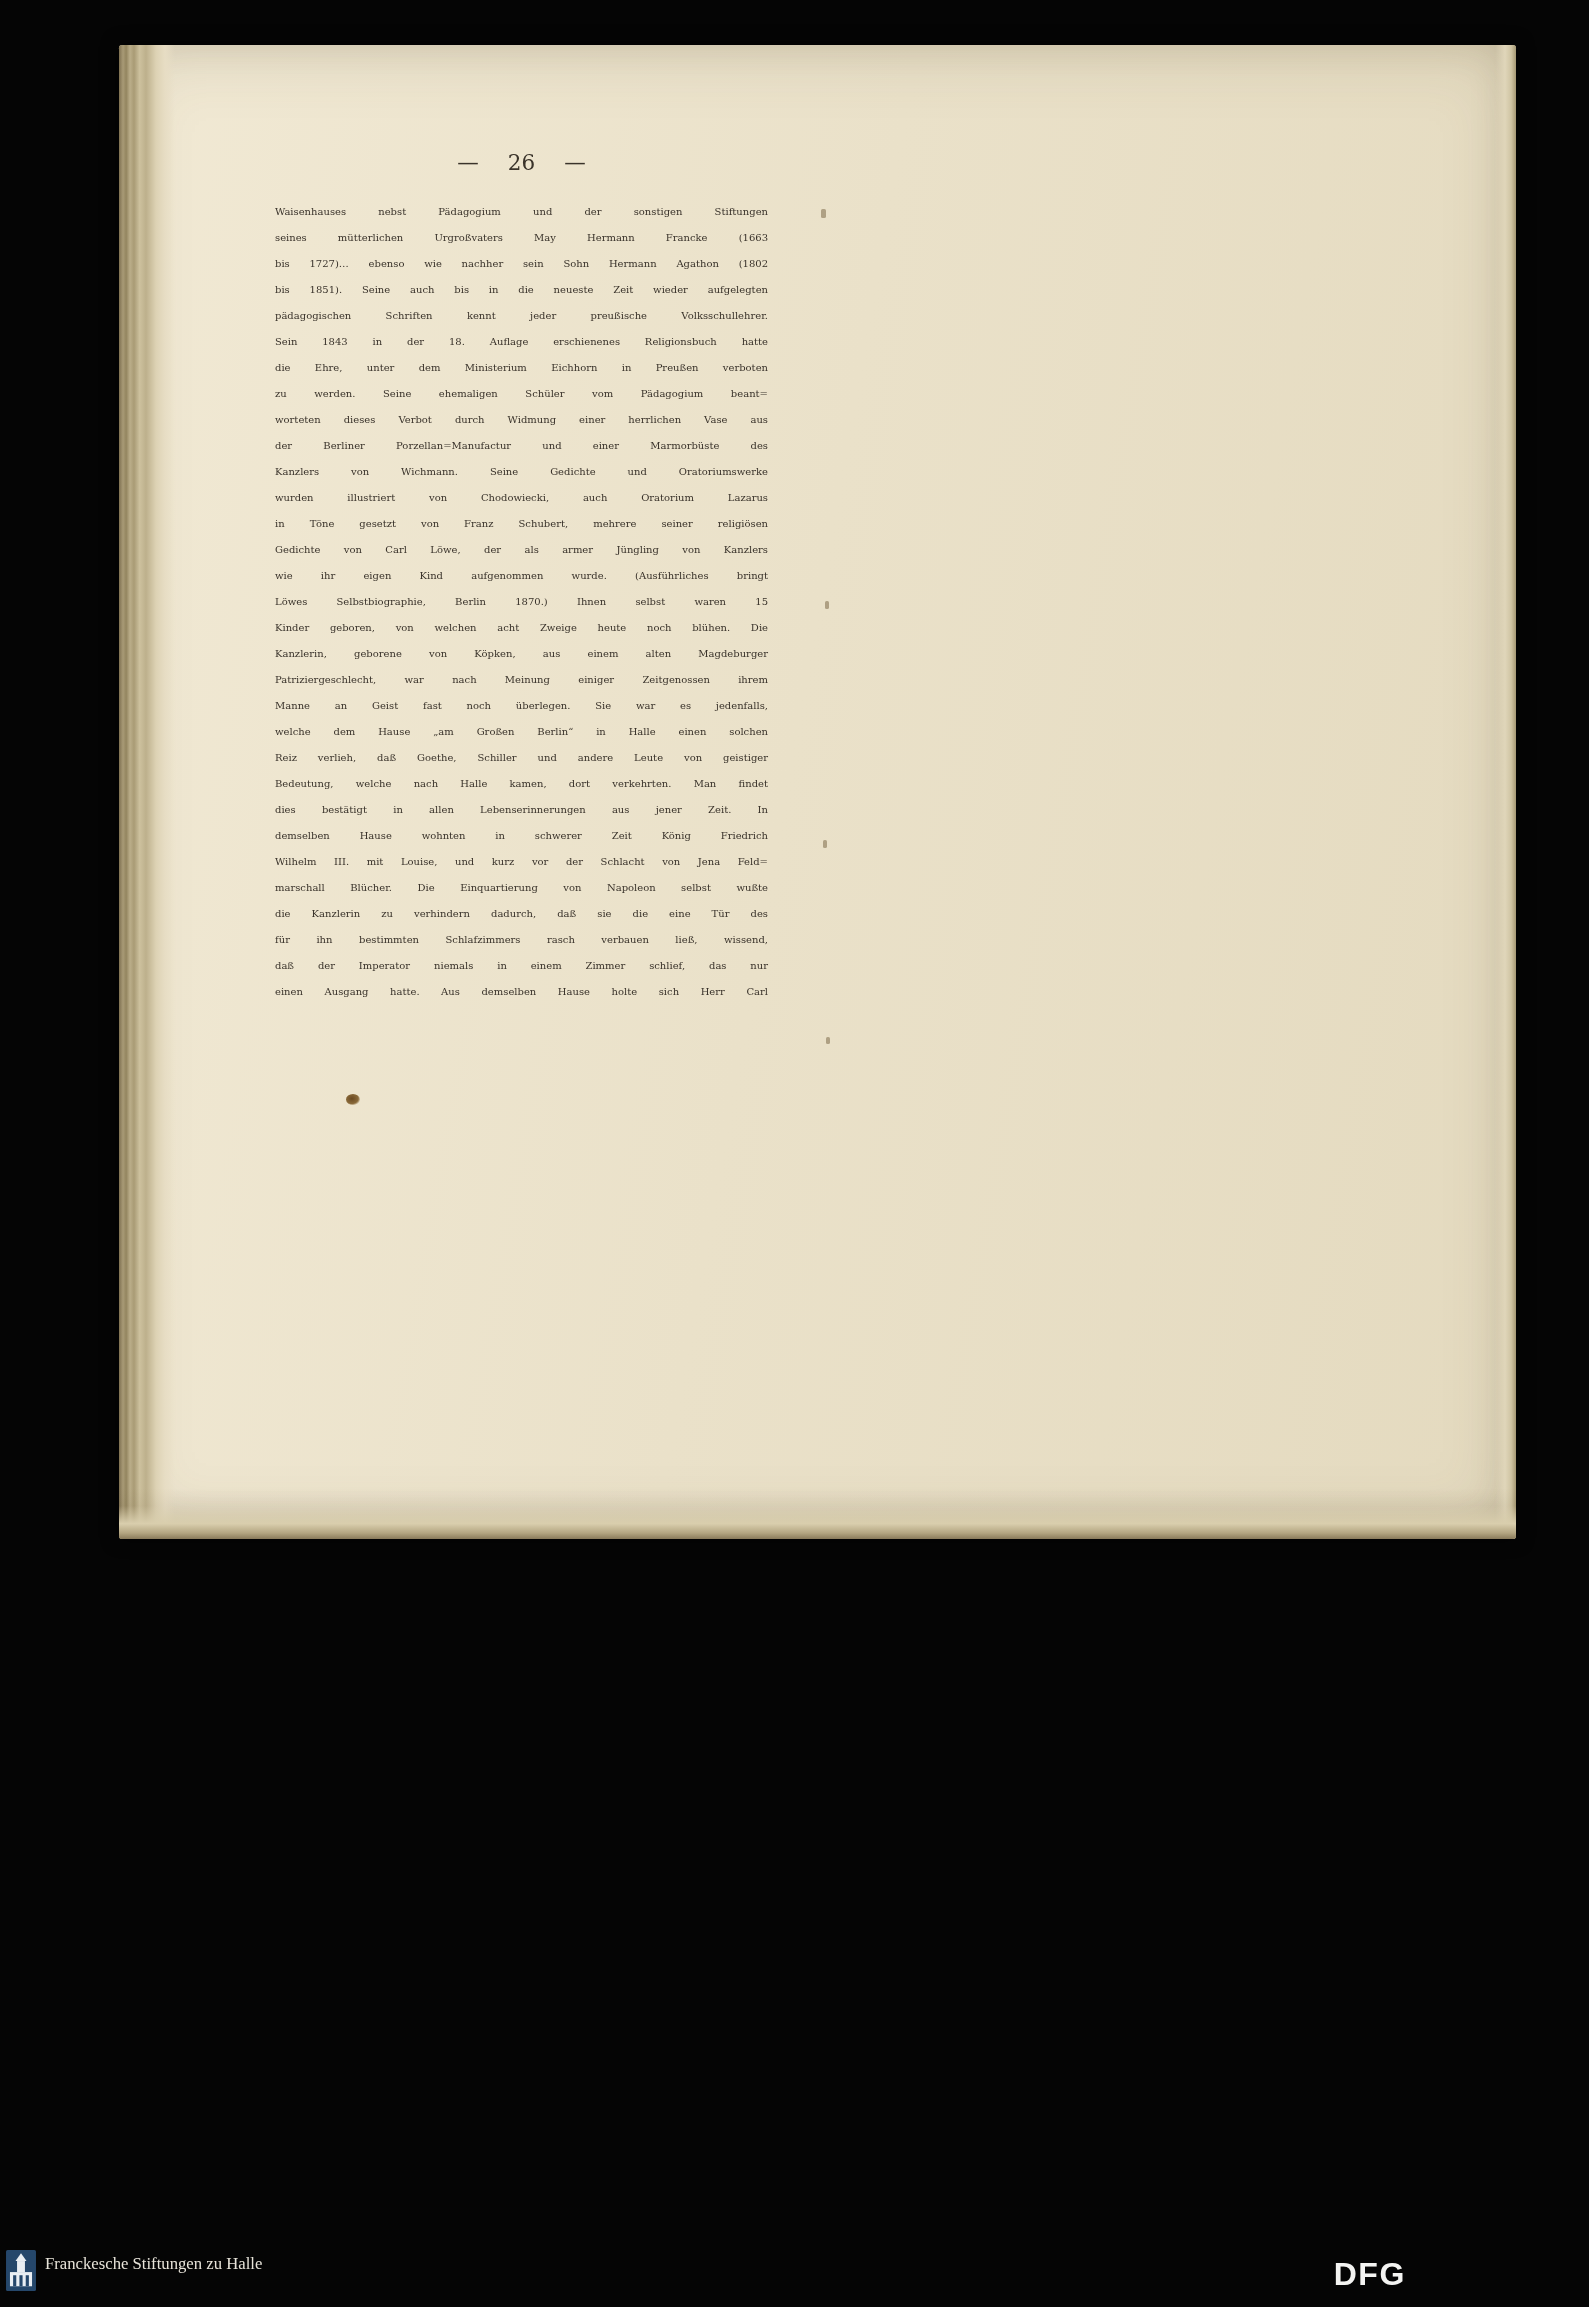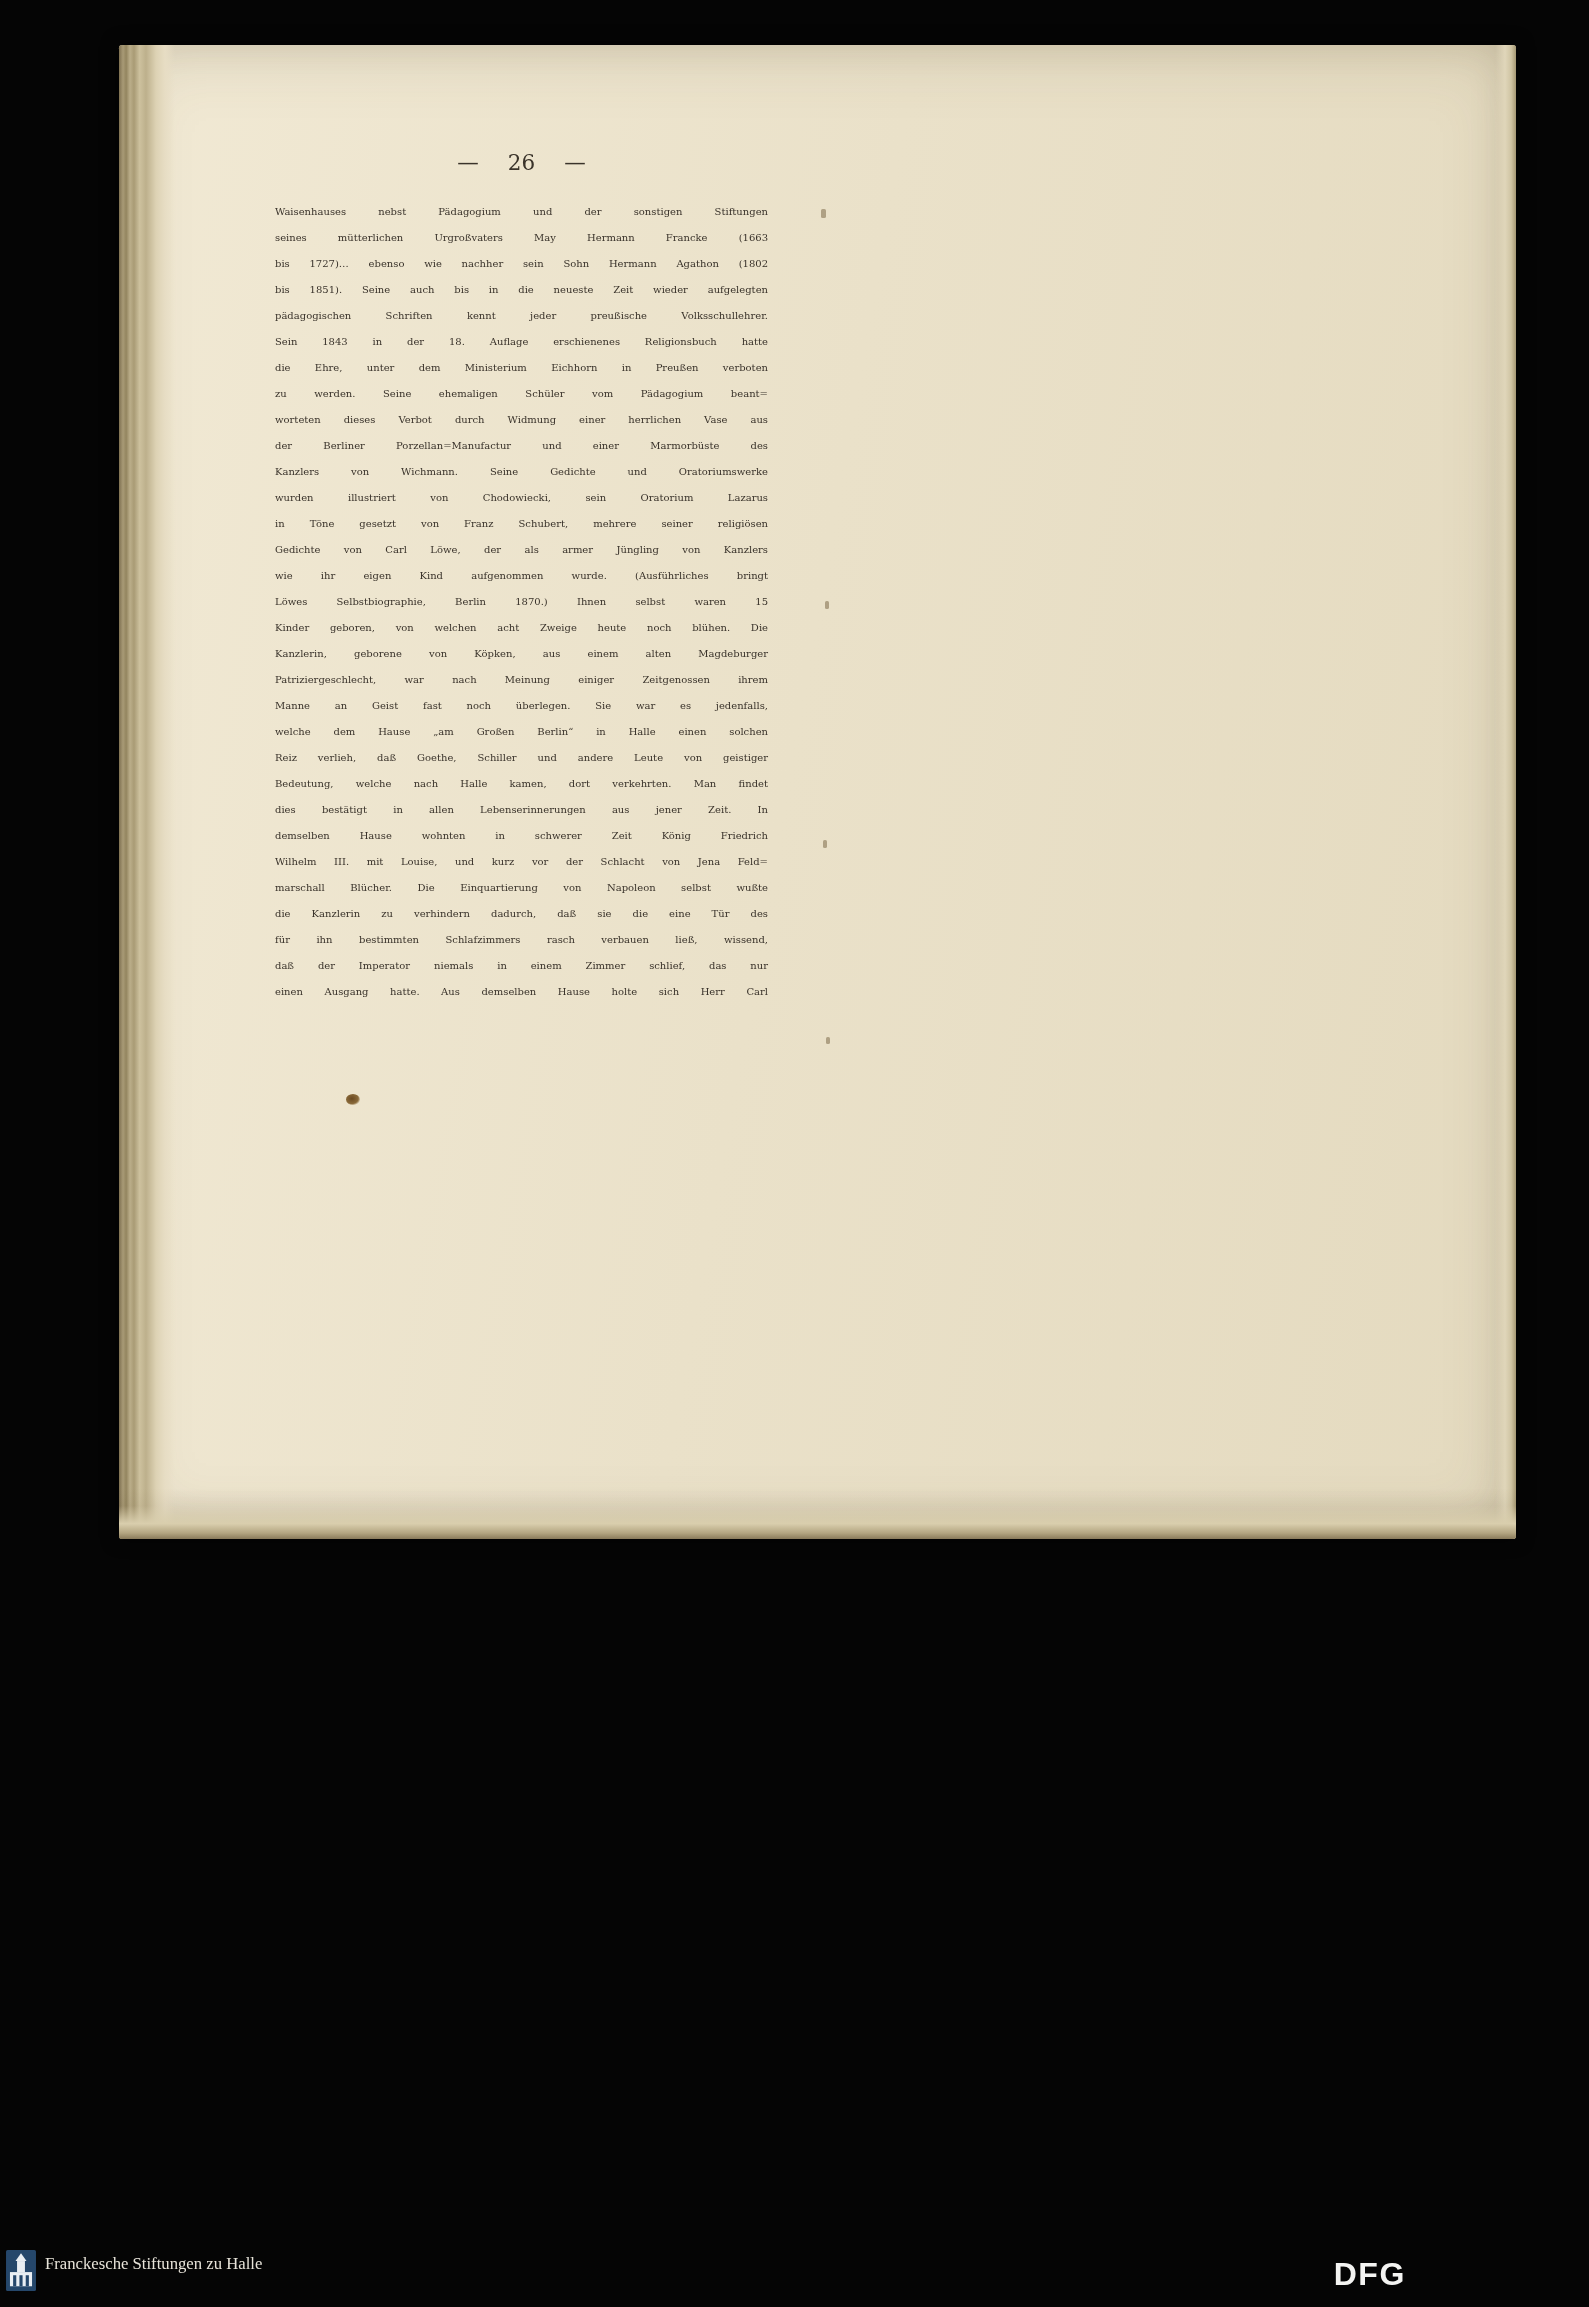--- a/index.html
+++ b/index.html
@@ -149,21 +149,21 @@
     <div class="text-line">seines mütterlichen Urgroßvaters May Hermann Francke (1663</div>
     <div class="text-line">bis 1727)… ebenso wie nachher sein Sohn Hermann Agathon (1802</div>
     <div class="text-line">bis 1851).  Seine auch bis in die neueste Zeit wieder aufgelegten</div>
     <div class="text-line">pädagogischen Schriften kennt jeder preußische Volksschullehrer.</div>
     <div class="text-line">Sein 1843 in der 18. Auflage erschienenes Religionsbuch hatte</div>
     <div class="text-line">die Ehre, unter dem Ministerium Eichhorn in Preußen verboten</div>
     <div class="text-line">zu werden.  Seine ehemaligen Schüler vom Pädagogium beant=</div>
     <div class="text-line">worteten dieses Verbot durch Widmung einer herrlichen Vase aus</div>
     <div class="text-line">der Berliner Porzellan=Manufactur und einer Marmorbüste des</div>
     <div class="text-line">Kanzlers von Wichmann.  Seine Gedichte und Oratoriumswerke</div>
-    <div class="text-line">wurden illustriert von Chodowiecki, sein Oratorium Lazarus</div>
+    <div class="text-line">wurden illustriert von Chodowiecki, auch Oratorium Lazarus</div>
     <div class="text-line">in Töne gesetzt von Franz Schubert, mehrere seiner religiösen</div>
     <div class="text-line">Gedichte von Carl Löwe, der als armer Jüngling von Kanzlers</div>
     <div class="text-line">wie ihr eigen Kind aufgenommen wurde.  (Ausführliches bringt</div>
     <div class="text-line">Löwes Selbstbiographie, Berlin 1870.)  Ihnen selbst waren 15</div>
     <div class="text-line">Kinder geboren, von welchen acht Zweige heute noch blühen.  Die</div>
     <div class="text-line">Kanzlerin, geborene von Köpken, aus einem alten Magdeburger</div>
     <div class="text-line">Patriziergeschlecht, war nach Meinung einiger Zeitgenossen ihrem</div>
     <div class="text-line">Manne an Geist fast noch überlegen.  Sie war es jedenfalls,</div>
     <div class="text-line">welche dem Hause „am Großen Berlin“ in Halle einen solchen</div>
     <div class="text-line">Reiz verlieh, daß Goethe, Schiller und andere Leute von geistiger</div>

